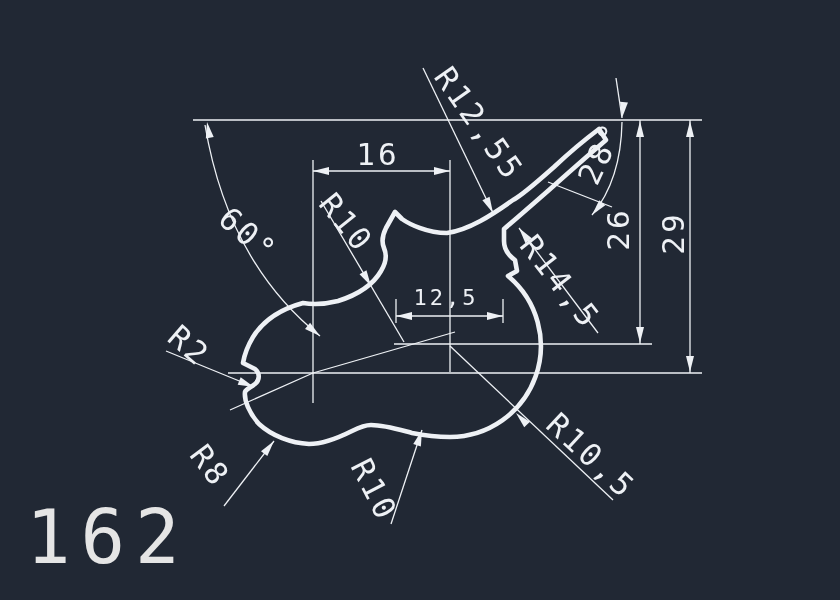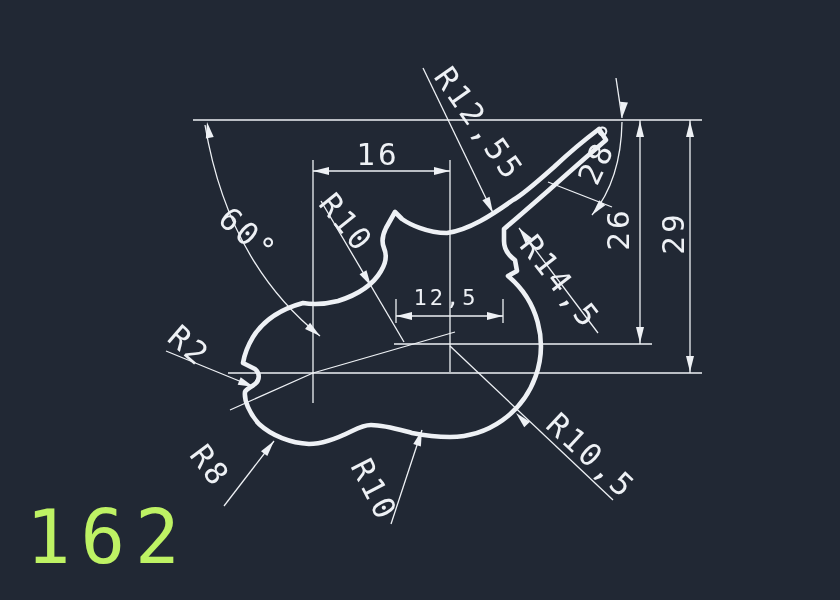--- a/index.html
+++ b/index.html
@@ -98,14 +98,14 @@
       <div class="cad-label" style="left: 673px; top: 233px; font-size: 31px; transform: translate(-50%, -50%) rotate(-90deg);">29</div>
       <div class="cad-label" style="left: 560px; top: 282px; font-size: 31px; transform: translate(-50%, -50%) rotate(52deg);">R14,5</div>
       <div class="cad-label" style="left: 446px; top: 298px; font-size: 22px; transform: translate(-50%, -50%) rotate(0deg);">12,5</div>
       <div class="cad-label" style="left: 248px; top: 235px; font-size: 31px; transform: translate(-50%, -50%) rotate(41deg);">60°</div>
       <div class="cad-label" style="left: 189px; top: 346px; font-size: 31px; transform: translate(-50%, -50%) rotate(41deg);">R2</div>
       <div class="cad-label" style="left: 210px; top: 466px; font-size: 31px; transform: translate(-50%, -50%) rotate(53deg);">R8</div>
       <div class="cad-label" style="left: 374px; top: 490px; font-size: 31px; transform: translate(-50%, -50%) rotate(63deg);">R10</div>
       <div class="cad-label" style="left: 591px; top: 456px; font-size: 31px; transform: translate(-50%, -50%) rotate(43deg);">R10,5</div>
     </div>
 
-  <div id="part-number" style="color: #bef264;">162</div>
+  <div id="part-number" style="color: #e5e5e5;">162</div>
 </div>
 
 </body></html>

